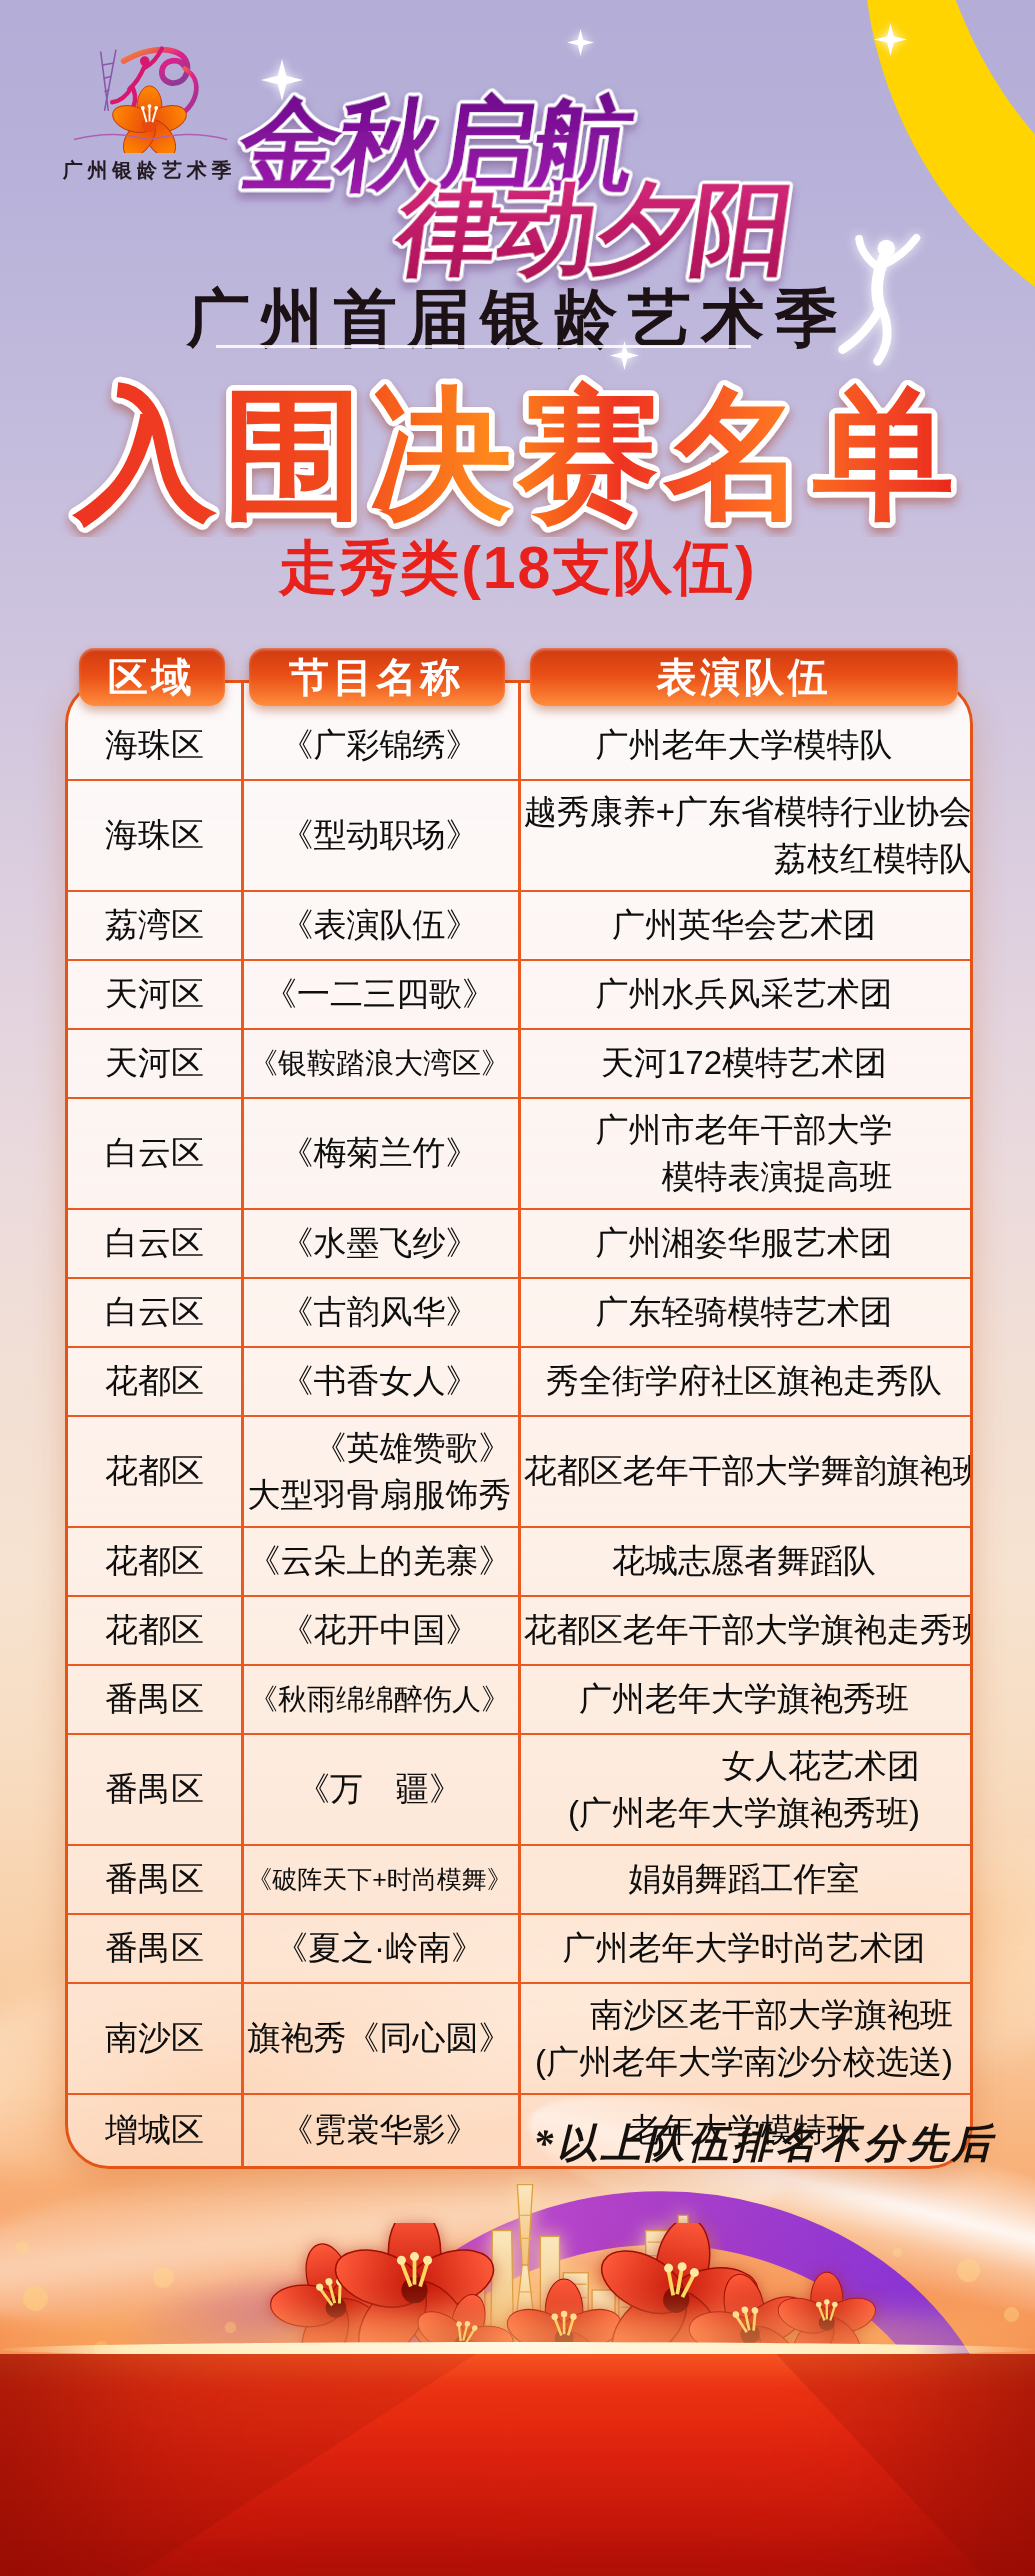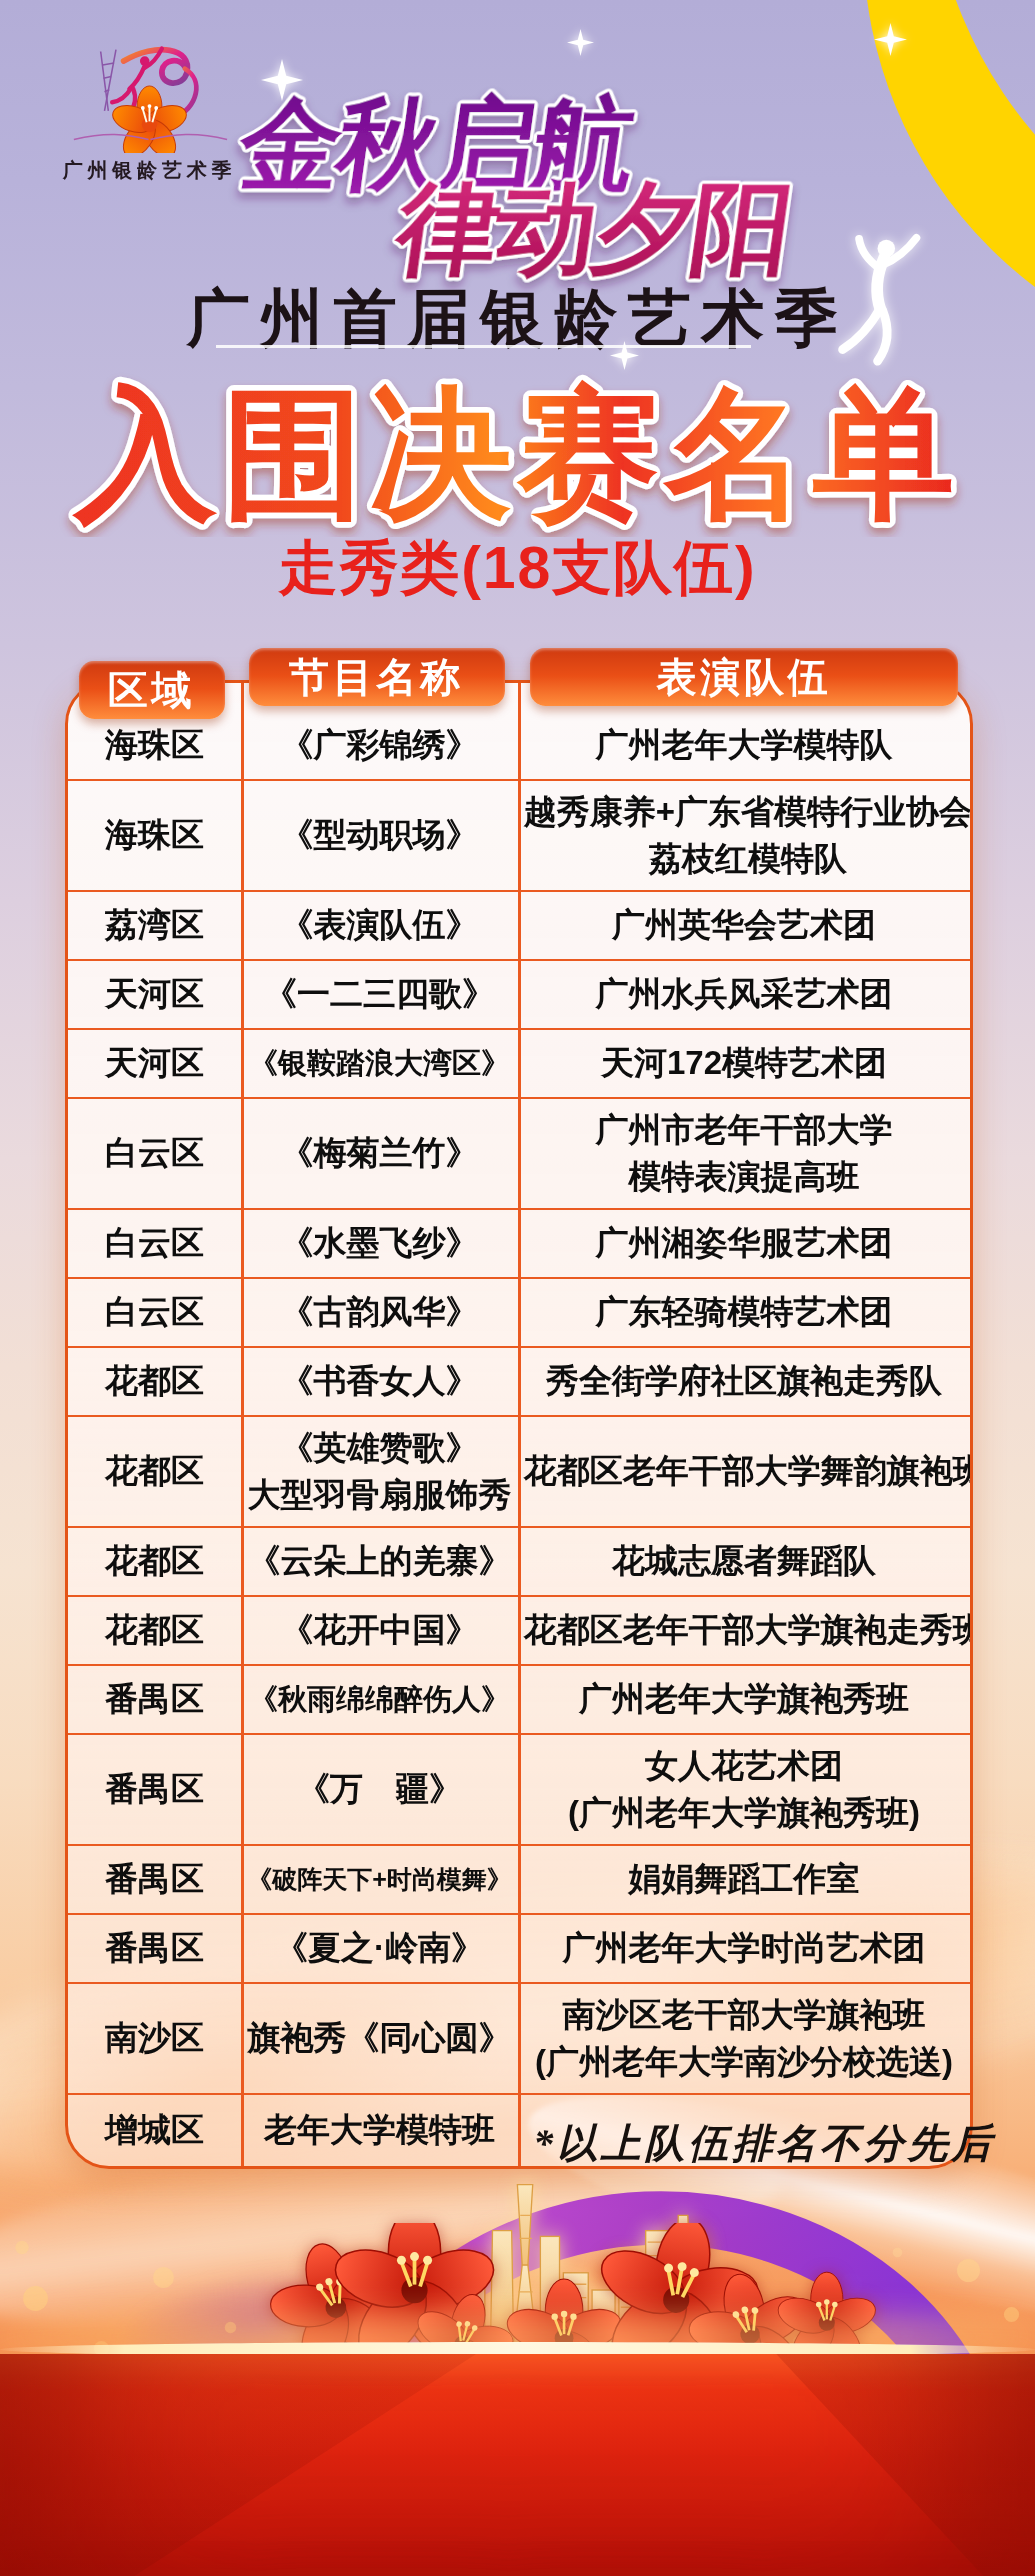--- a/index.html
+++ b/index.html
@@ -51,25 +51,25 @@
   .tbl{position:relative;width:908px;min-height:1423px;border:3.8px solid #e45417;border-radius:44px;
      background:linear-gradient(180deg,rgba(255,251,250,.97) 0%,rgba(255,245,240,.9) 45%,rgba(255,238,228,.78) 75%,rgba(255,231,216,.66) 100%);
      box-shadow:0 11.5px 33px rgba(205,90,30,.28);overflow:hidden;padding-top:29px;padding-bottom:1.9px;}
   .tbl::before,.tbl::after{content:"";position:absolute;top:0;bottom:0;width:2.9px;background:#ea5a20;}
   .tbl::before{left:173px;} .tbl::after{left:450px;}
   .pills{position:absolute;left:0;top:-32px;width:908px;display:grid;grid-template-columns:173px 277px 1fr;z-index:3;}
   .pill{height:58px;align-self:start;justify-self:center;display:flex;align-items:center;justify-content:center;
      border-radius:15.3px;color:#fff;font-size:40px;font-weight:900;letter-spacing:3.8px;
      background:linear-gradient(180deg,#cf3a10 0%,#ea4f16 48%,#ff8d3c 100%);
      box-shadow:0 4.8px 9.6px rgba(150,40,0,.35), inset 0 1.9px 2.9px rgba(255,255,255,.35);}
-  .pill.p1{width:146px;margin-top:13px;} .pill.p2{width:256px;} .pill.p3{width:428px;}
+  .pill.p1{width:146px;} .pill.p2{width:256px;} .pill.p3{width:428px;}
   .trow{display:grid;grid-template-columns:173px 277px 1fr;min-height:69px;border-bottom:2.9px solid #ea5a20;}
   .trow:last-child{border-bottom:none;}
-  .cell{display:flex;align-items:center;justify-content:center;text-align:center;
-     padding:7.7px 5.8px;color:#0e0e0e;font-weight:700;}
+  .cell{display:flex;align-items:center;justify-content:center;text-align:right;
+     padding:7.7px 5.8px;color:#0e0e0e;font-weight:400;}
   .ct{display:inline-block;white-space:pre;font-size:33px;line-height:1.42;}
   
   .footnote{position:absolute;right:40px;top:2116px;font-family:"Liberation Serif","DejaVu Serif",serif;
      font-style:italic;font-weight:700;font-size:40px;color:#17110e;letter-spacing:3.8px;}
   
   .arc-svg{position:absolute;left:0;top:2108px;width:1035px;height:268px;}
   .skyline-svg{position:absolute;left:391px;top:2177px;width:383px;height:182px;filter:drop-shadow(0 0 9.6px rgba(255,225,160,.8));}
   .flowers-svg{position:absolute;left:240px;top:2223px;width:652px;height:144px;filter:drop-shadow(0 2.9px 7.7px rgba(170,20,5,.5));}
   .glowline{position:absolute;left:0;top:2342px;width:1035px;height:15.3px;border-radius:50%;
      background:linear-gradient(90deg,rgba(255,215,150,.15),#ffeebc 12%,#fff8e2 50%,#ffeebc 88%,rgba(255,215,150,.15));
@@ -437,20 +437,23 @@
             <span class="ct">南沙区老干部大学旗袍班
 (广州老年大学南沙分校选送)</span>
           </div>
     </div>
 
     <div class="trow">
       <div class="cell">
             <span class="ct">增城区</span>
           </div>
       <div class="cell">
+            <span class="ct">《霓裳华影》</span>
+          </div>
+      <div class="cell">
             <span class="ct">老年大学模特班</span>
           </div>
     </div>
   </div>
   </div>
 
   <div class="footnote">*以上队伍排名不分先后</div>
 
   <svg class="arc-svg" viewBox="0 0 1080 280">
     <defs>

